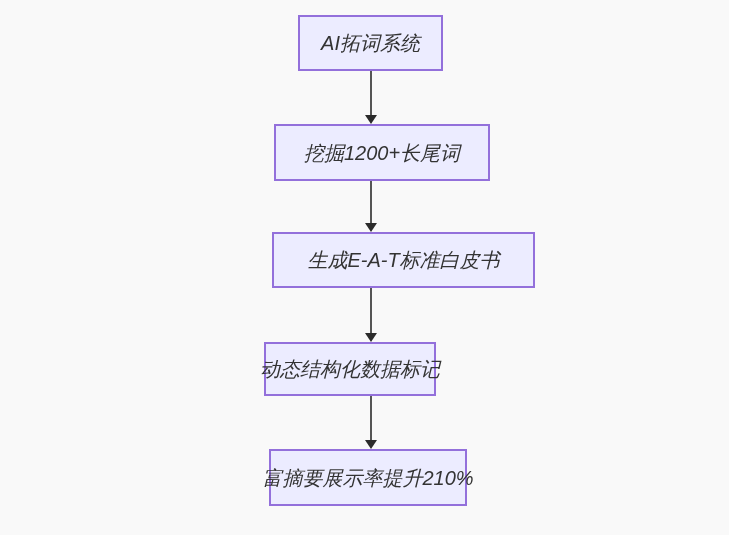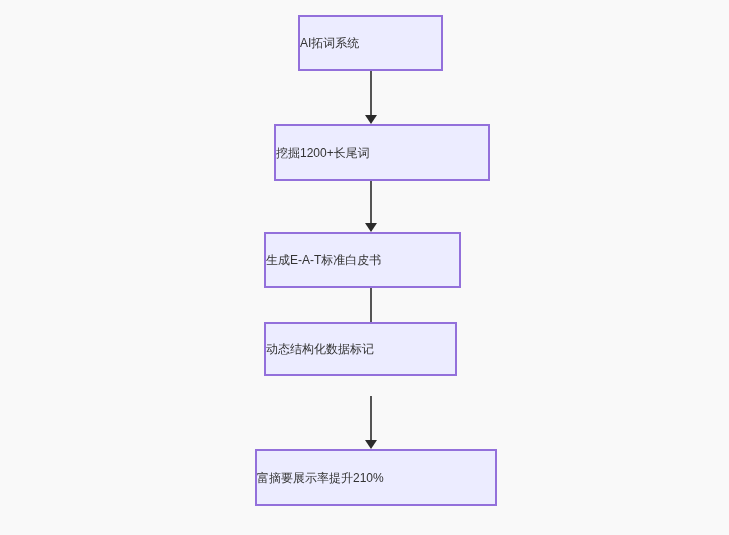--- a/index.html
+++ b/index.html
@@ -15,27 +15,28 @@
     position: relative;
     width: 729px;
     height: 535px;
   }
   .node {
     position: absolute;
     box-sizing: border-box;
     background: var(--node_fill, #ececff);
     border: 2px solid var(--node_border, #9370db);
     color: var(--text_color, #333333);
-    font-size: 12px;
+    font-size: 20px;
     line-height: 1;
     display: flex;
     align-items: center;
-    justify-content: flex-start;
+    justify-content: center;
     text-align: center;
     white-space: nowrap;
+    font-style: italic;
   }
   .edge {
     position: absolute;
     left: 365px;
     width: 12px;
     display: flex;
     flex-direction: column;
     align-items: center;
   }
   .edge-line {
@@ -46,23 +47,23 @@
   .edge-head {
     width: 0;
     height: 0;
     border-left: 6px solid transparent;
     border-right: 6px solid transparent;
     border-top: 9px solid var(--arrow_head, #2b2b2b);
   }
   
   .n0 { left: 298px; top: 15px;  width: 145px; height: 56px; }
   .n1 { left: 274px; top: 124px; width: 216px; height: 57px; }
-  .n2 { left: 264px; top: 232px; width: 197px; height: 56px; }
-  .n3 { left: 264px; top: 322px; width: 193px; height: 54px; }
-  .n4 { left: 255px; top: 449px; width: 242px; height: 57px; }
+  .n2 { left: 272px; top: 232px; width: 263px; height: 56px; }
+  .n3 { left: 264px; top: 342px; width: 172px; height: 54px; }
+  .n4 { left: 269px; top: 449px; width: 198px; height: 57px; }
   
   .e0 { top: 71px;  height: 53px; }
   .e1 { top: 181px; height: 51px; }
   .e2 { top: 288px; height: 54px; }
   .e3 { top: 396px; height: 53px; }
 </style>
 </head>
 <body>
 
 <div class="canvas">

